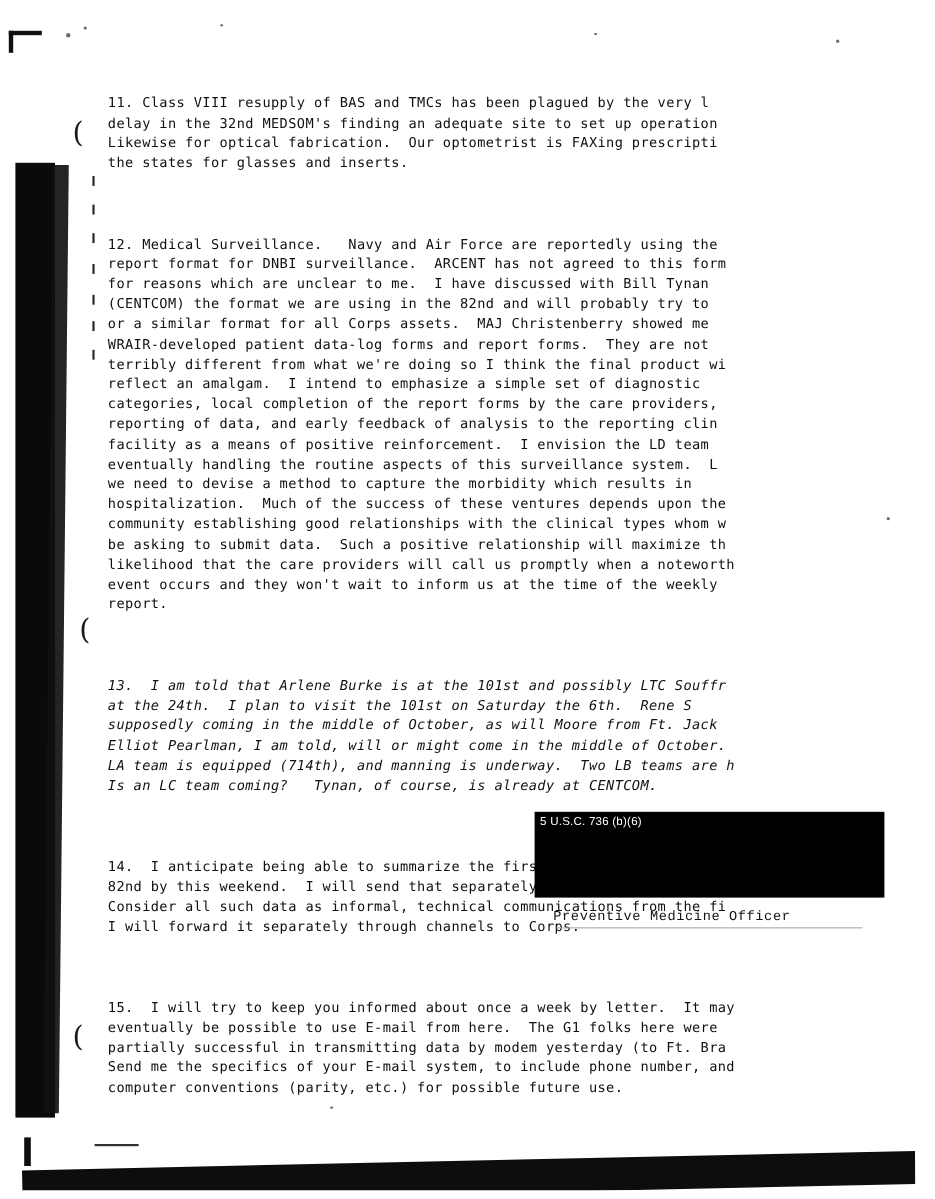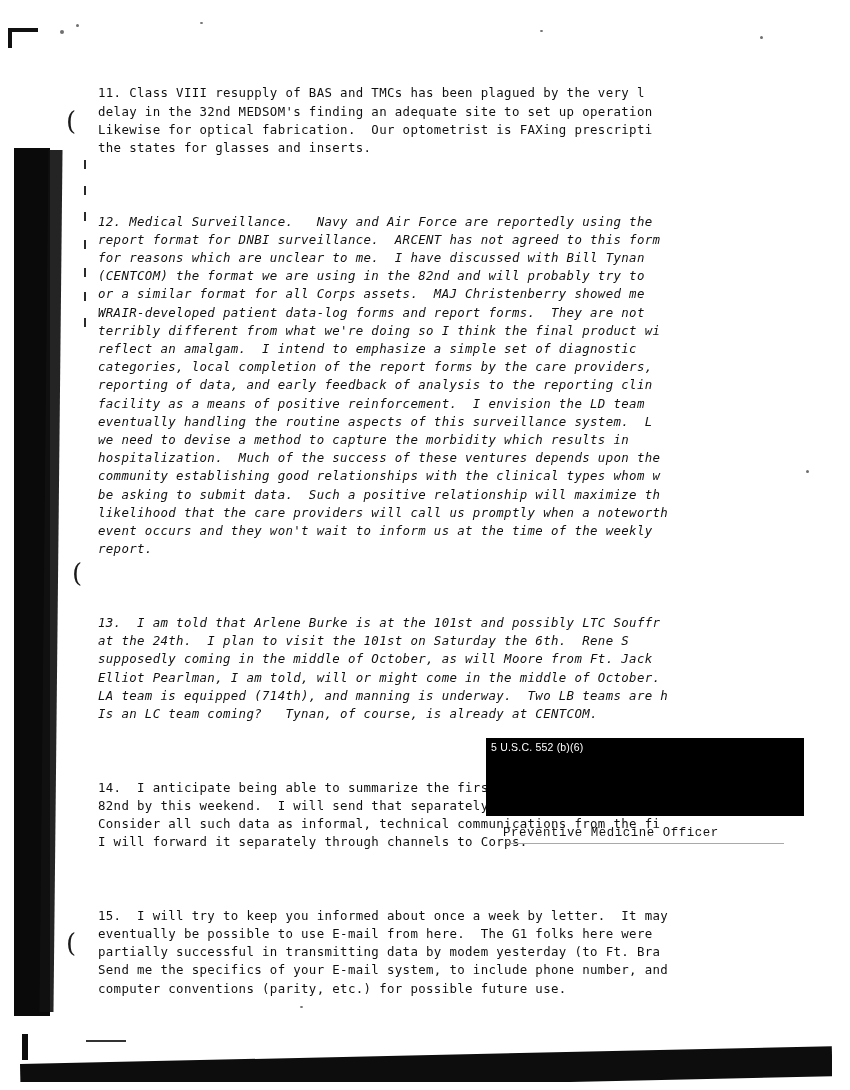--- a/index.html
+++ b/index.html
@@ -116,21 +116,21 @@
     font-size: 12.4px;
     line-height: 18.2px;
     letter-spacing: 0.35px;
     white-space: pre-wrap;
   }
   .para {
     margin: 0 0 17px 0;
     white-space: pre-wrap;
   }
   .para.p11 { margin-bottom: 19px; }
-  .para.p12 { margin-bottom: 19px; font-style: italic; }
+  .para.p12 { margin-bottom: 19px; }
   .para.p13 { margin-bottom: 19px; font-style: italic; }
   .para.p14 { margin-bottom: 19px; }
 
   
   .redaction {
     position: absolute;
     left: 486px;
     top: 738px;
     width: 318px;
     height: 78px;
@@ -232,19 +232,19 @@
 Consider all such data as informal, technical communications from the fi
 I will forward it separately through channels to Corps.</p>
     <p class="para p15">15.  I will try to keep you informed about once a week by letter.  It may
 eventually be possible to use E-mail from here.  The G1 folks here were
 partially successful in transmitting data by modem yesterday (to Ft. Bra
 Send me the specifics of your E-mail system, to include phone number, and
 computer conventions (parity, etc.) for possible future use.</p>
   </div>
 
   <div class="redaction">
-    <span class="redaction-label">5 U.S.C. 552 (b)(6)</span>
+    <span class="redaction-label">5 U.S.C. 736 (b)(6)</span>
   </div>
 
   <div class="sig-underline"></div>
   <div class="signature-title">Preventive Medicine Officer</div>
 
 </div>
 
 </body></html>

